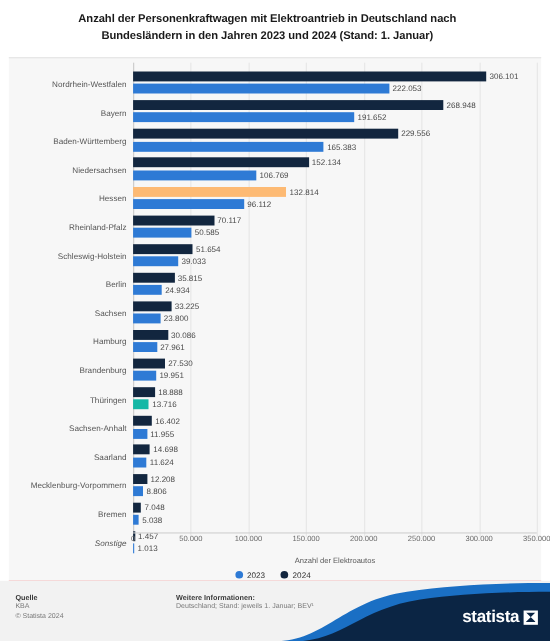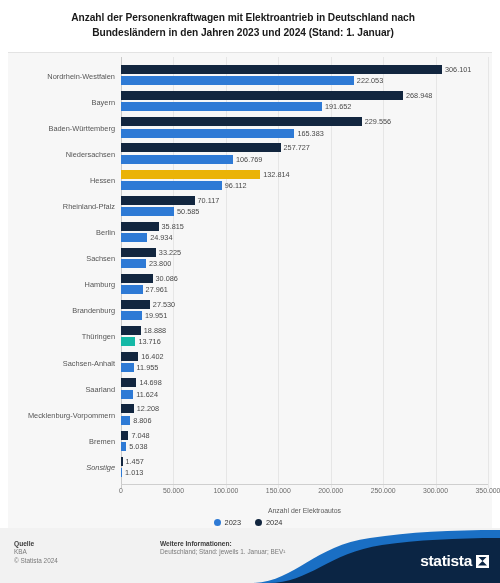--- a/index.html
+++ b/index.html
@@ -243,46 +243,57 @@
               </div>
               <div class="bar y2023" style="width: 47.2523%; background: rgb(46, 122, 213);">
                 <span class="bar-value">165.383</span>
               </div>
             </div>
           </div>
           <div class="row">
             <div class="row-label">Niedersachsen</div>
             <div class="bars">
               <div class="bar y2024" style="width: 43.4669%; background: rgb(18, 38, 63);">
-                <span class="bar-value">257.727</span>
+                <span class="bar-value">152.134</span>
               </div>
               <div class="bar y2023" style="width: 30.5054%; background: rgb(46, 122, 213);">
                 <span class="bar-value">106.769</span>
               </div>
             </div>
           </div>
           <div class="row">
             <div class="row-label">Hessen</div>
             <div class="bars">
-              <div class="bar y2024" style="width: 37.9469%; background: #eab308;">
+              <div class="bar y2024" style="width: 37.9469%; background: #fdba74;">
                 <span class="bar-value">132.814</span>
               </div>
               <div class="bar y2023" style="width: 27.4606%; background: rgb(46, 122, 213); text-decoration: underline;">
                 <span class="bar-value">96.112</span>
               </div>
             </div>
           </div>
           <div class="row">
             <div class="row-label">Rheinland-Pfalz</div>
             <div class="bars">
               <div class="bar y2024" style="width: 20.0334%; background: rgb(18, 38, 63);">
                 <span class="bar-value">70.117</span>
               </div>
               <div class="bar y2023" style="width: 14.4529%; background: rgb(46, 122, 213);">
                 <span class="bar-value">50.585</span>
+              </div>
+            </div>
+          </div>
+          <div class="row">
+            <div class="row-label">Schleswig-Holstein</div>
+            <div class="bars">
+              <div class="bar y2024" style="width: 14.7583%; background: rgb(18, 38, 63);">
+                <span class="bar-value">51.654</span>
+              </div>
+              <div class="bar y2023" style="width: 11.1523%; background: rgb(46, 122, 213);">
+                <span class="bar-value">39.033</span>
               </div>
             </div>
           </div>
           <div class="row">
             <div class="row-label">Berlin</div>
             <div class="bars">
               <div class="bar y2024" style="width: 10.2329%; background: rgb(18, 38, 63);">
                 <span class="bar-value">35.815</span>
               </div>
               <div class="bar y2023" style="width: 7.124%; background: rgb(46, 122, 213);">

